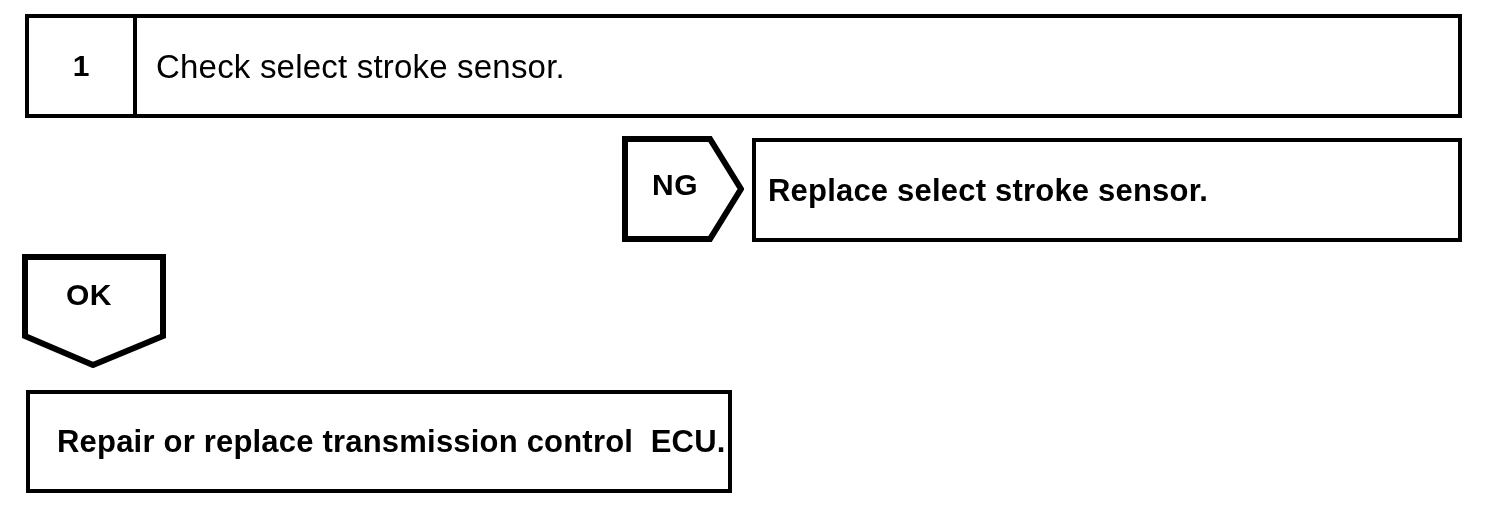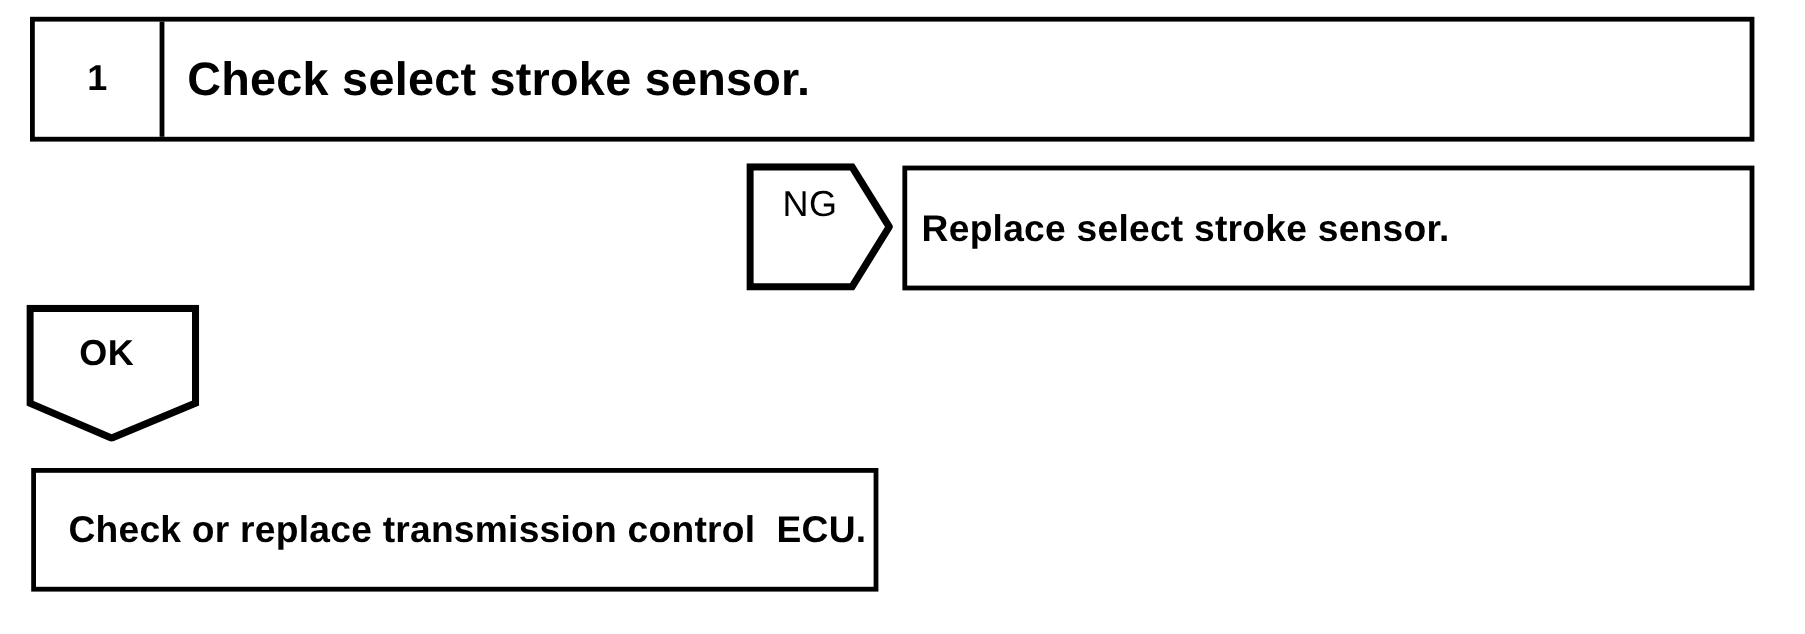--- a/index.html
+++ b/index.html
@@ -55,22 +55,22 @@
     line-height: 1;
   }
   .step-text-cell {
     flex: 1 1 auto;
     display: flex;
     align-items: center;
     padding-left: 19px;
     box-sizing: border-box;
   }
   .step-text-cell .txt {
-    font-size: 39px;
-    font-weight: bold;
+    font-size: 33px;
+    font-weight: normal;
     letter-spacing: 0.2px;
     line-height: 1;
     white-space: pre;
   }
 
   
   .ng-arrow {
     position: absolute;
     left: 622px;
     top: 136px;
@@ -78,23 +78,23 @@
     height: 106px;
   }
   .ng-arrow svg {
     display: block;
     width: 122px;
     height: 106px;
   }
   .ng-label {
     position: absolute;
     left: 652px;
-    top: 156px;
+    top: 170px;
     font-size: 30px;
-    font-weight: normal;
+    font-weight: bold;
     line-height: 1;
     letter-spacing: 0.5px;
     white-space: pre;
   }
 
   .ng-result-box {
     position: absolute;
     left: 752px;
     top: 138px;
     width: 710px;
@@ -186,16 +186,16 @@
   </div>
 
   <div class="ok-arrow">
     <svg viewBox="0 0 144 114" xmlns="http://www.w3.org/2000/svg" aria-hidden="true">
       <polygon points="3,3 141,3 141,82 71,111 3,82" fill="#ffffff" stroke="#000000" stroke-width="6" stroke-linejoin="miter"></polygon>
     </svg>
   </div>
   <div class="ok-label">OK</div>
 
   <div class="ok-result-box">
-    <span class="txt">Check or replace transmission control  ECU.</span>
+    <span class="txt">Repair or replace transmission control  ECU.</span>
   </div>
 
 </div>
 
 </body></html>

